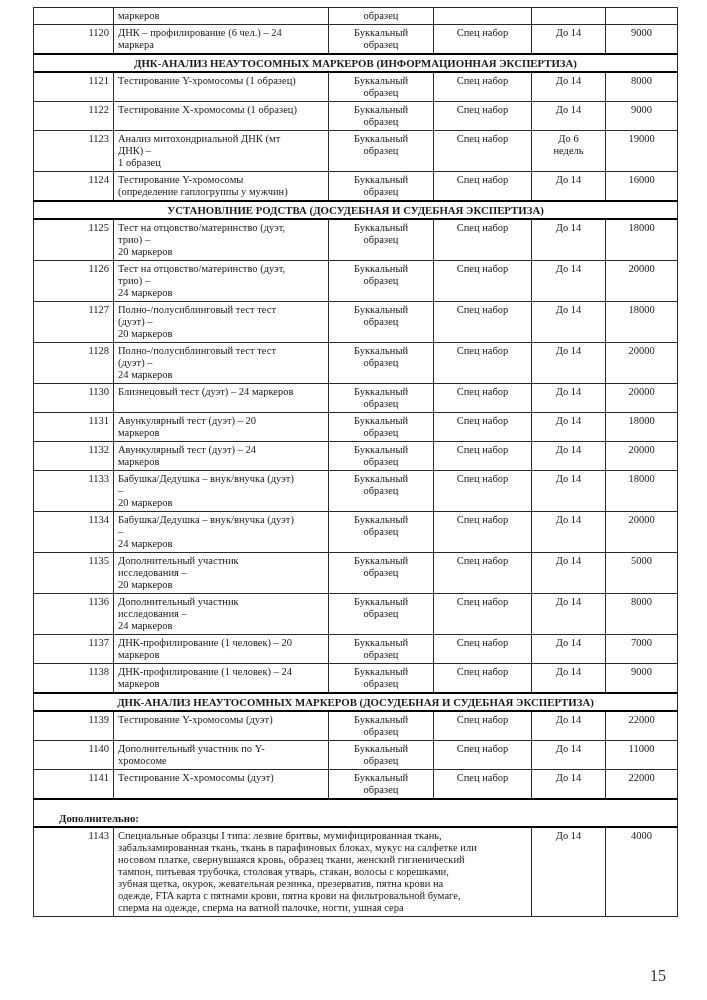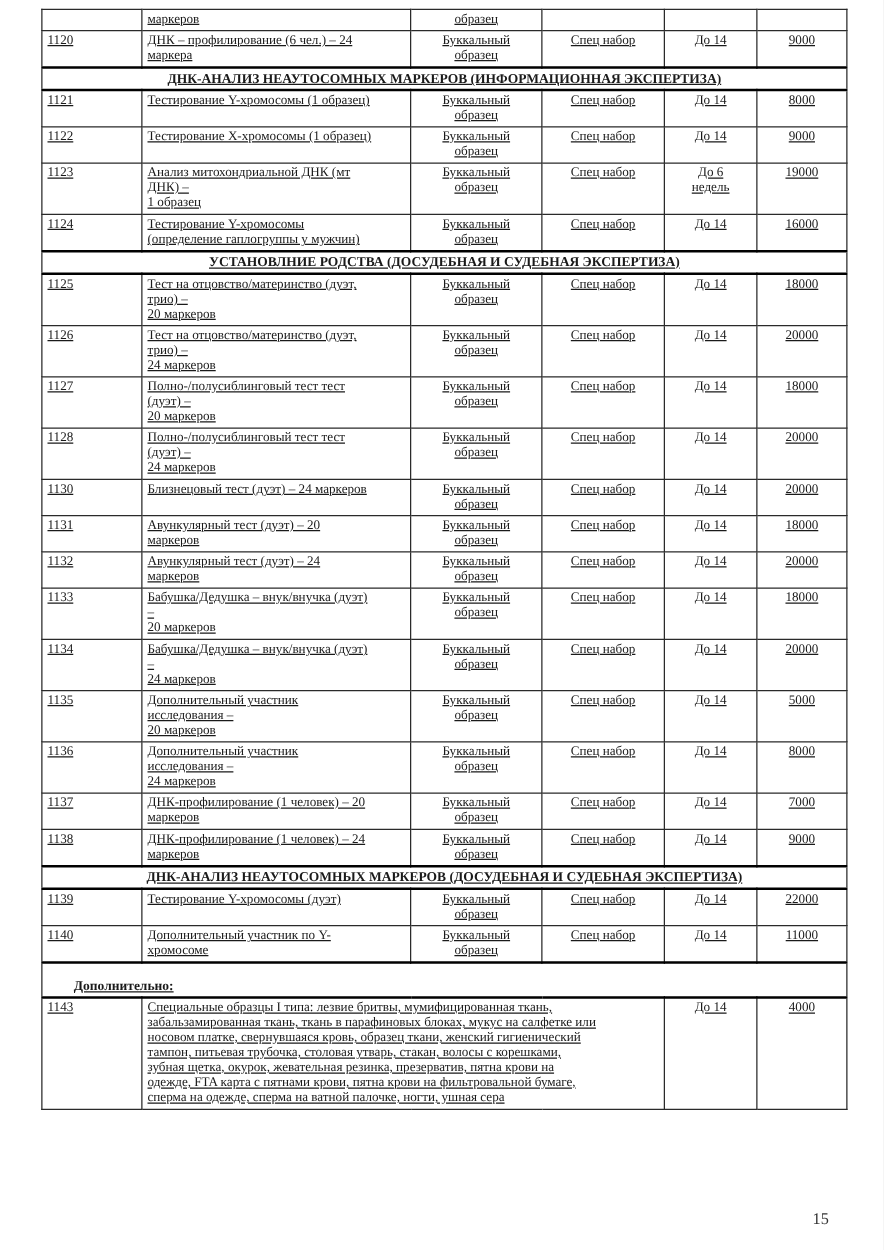--- a/index.html
+++ b/index.html
@@ -6,32 +6,32 @@
   .page{
     position:relative;
     width:707px;height:1000px;
     background:#ffffff;
     font-family:"Liberation Serif", serif;
     color:#1a1a1a;
     overflow:hidden;
   }
   table.price-table{
     position:absolute;left:33px;top:7px;width:644px;
-    border-collapse:collapse;table-layout:fixed;text-decoration:underline;
+    border-collapse:collapse;table-layout:fixed;
   }
   td{
     border:1px solid #2a2a2a;
     vertical-align:top;
     font-size:10.5px;
     line-height:12px;
     padding:2px 4px;
     white-space:pre-line;
     overflow:hidden;
   }
-  td.code{text-align:left;}
+  td.code{text-align:right;}
   td.desc{text-align:left;}
   td.center{text-align:center;}
   tr.section-row td{
     font-weight:bold;
     text-align:center;
     font-size:10.8px;
     border-top:2px solid #000;
     border-bottom:2px solid #000;
     padding:2px 2px;
     white-space:normal;
@@ -41,21 +41,21 @@
     text-align:left;
     font-size:10.8px;
     border-top:2px solid #000;
     border-bottom:2px solid #000;
     padding:12px 2px 2px 25px;
     white-space:normal;
   }
   .page-num{
     position:absolute;
     top:967px;left:650px;
-    font-size:13px;
+    font-size:16px;
     color:#333;
   }
 </style>
 </head>
 <body>
 
 <div class="page">
   <table class="price-table">
     <colgroup>
       <col style="width:80px">
@@ -282,20 +282,29 @@
         <tr class="item-row">
           <td class="code">1140</td>
           <td class="desc">Дополнительный участник по Y-
 хромосоме</td>
           <td class="center">Буккальный
 образец</td>
           <td class="center">Спец набор</td>
           <td class="center">До 14</td>
           <td class="center">11000</td>
         </tr>
+        <tr class="item-row">
+          <td class="code">1141</td>
+          <td class="desc">Тестирование Х-хромосомы (дуэт)</td>
+          <td class="center">Буккальный
+образец</td>
+          <td class="center">Спец набор</td>
+          <td class="center">До 14</td>
+          <td class="center">22000</td>
+        </tr>
         <tr class="subsection-row">
           <td class="" colspan="6">Дополнительно:</td>
         </tr>
         <tr class="item-row">
           <td class="code">1143</td>
           <td class="desc" colspan="3">Специальные образцы I типа: лезвие бритвы, мумифицированная ткань,
 забальзамированная ткань, ткань в парафиновых блоках, мукус на салфетке или
 носовом платке, свернувшаяся кровь, образец ткани, женский гигиенический
 тампон, питьевая трубочка, столовая утварь, стакан, волосы с корешками,
 зубная щетка, окурок, жевательная резинка, презерватив, пятна крови на

